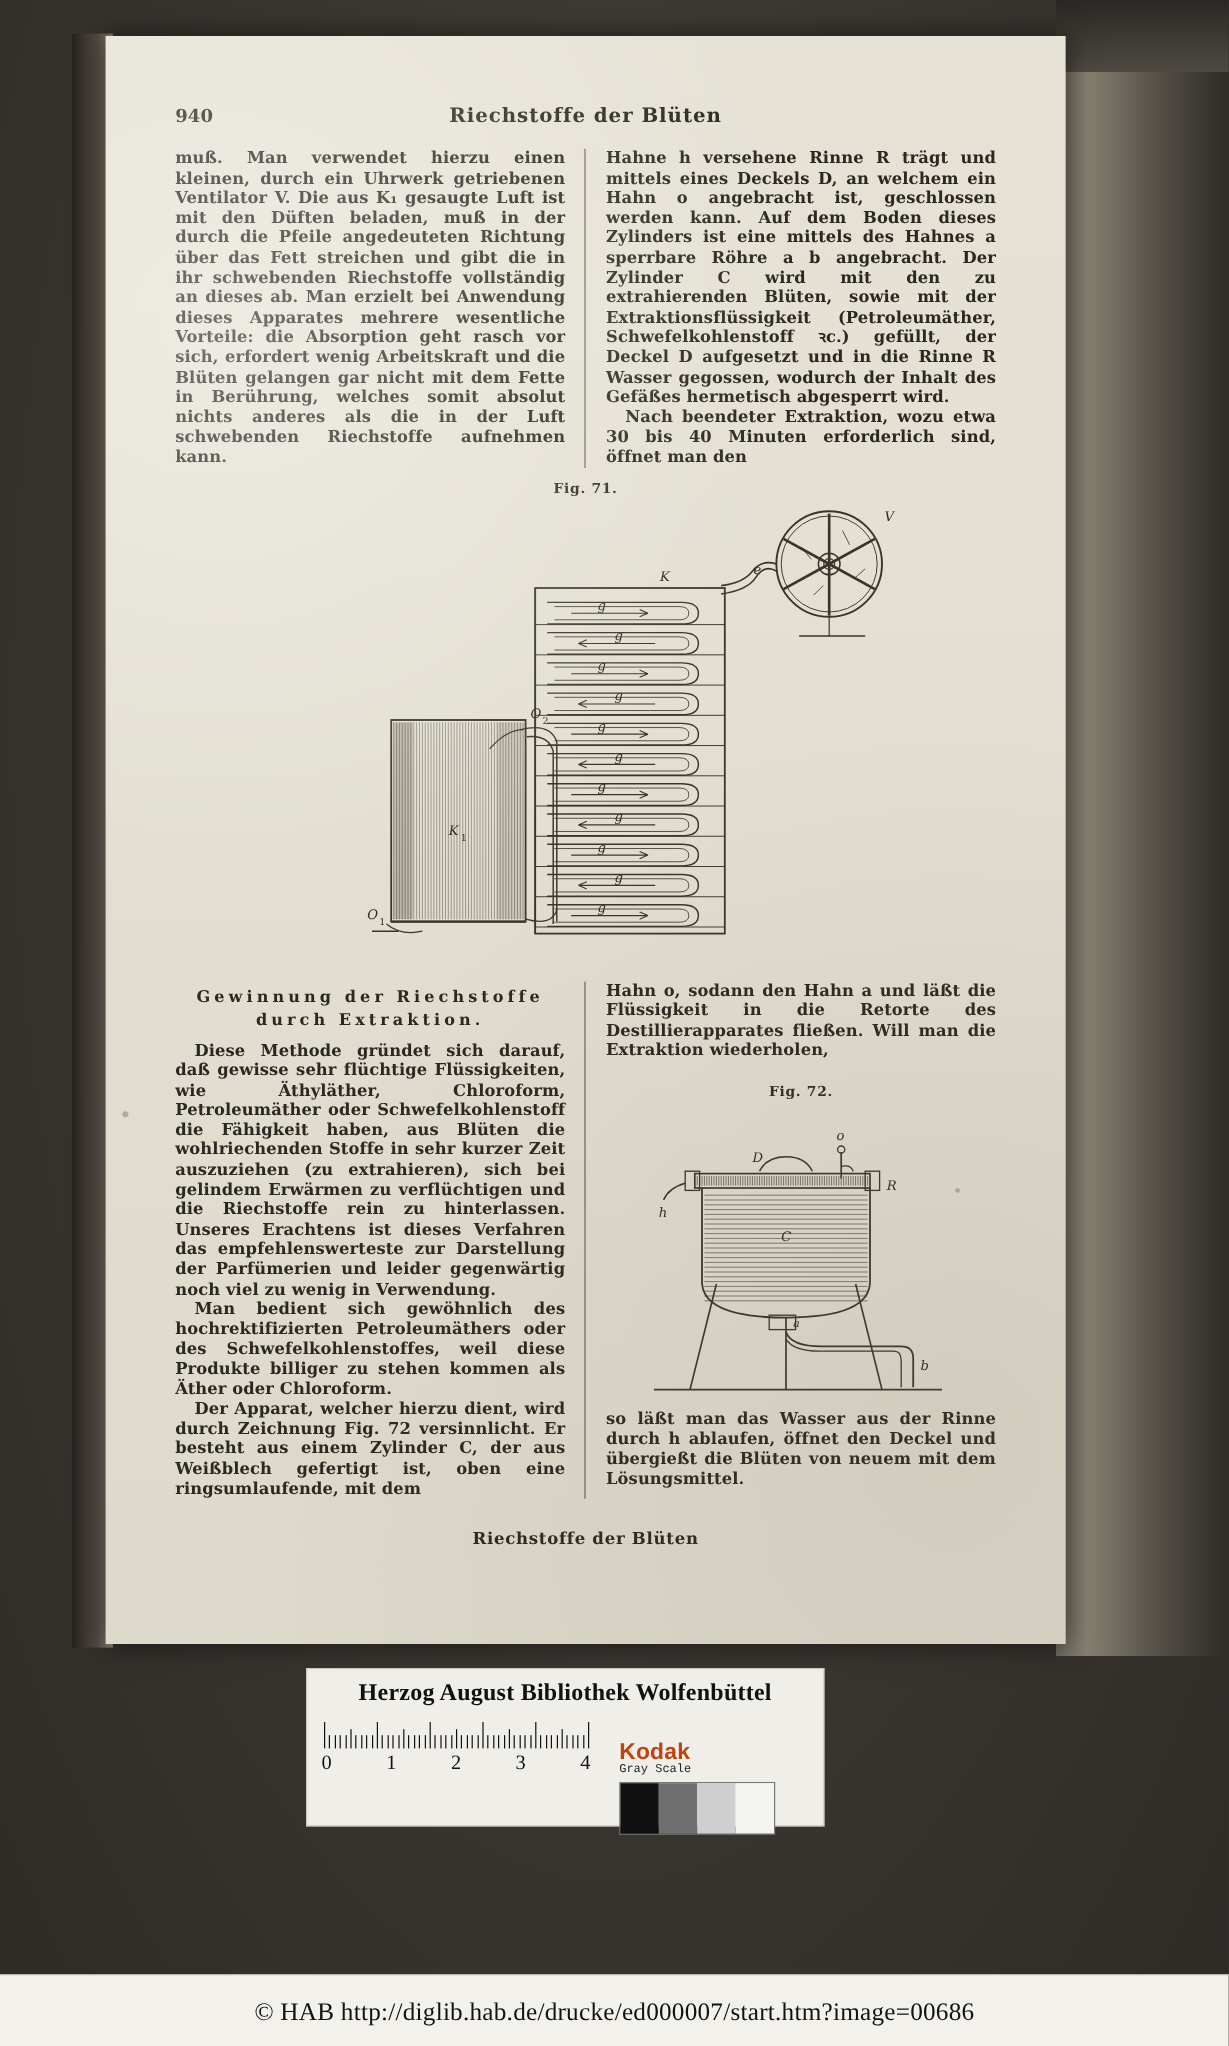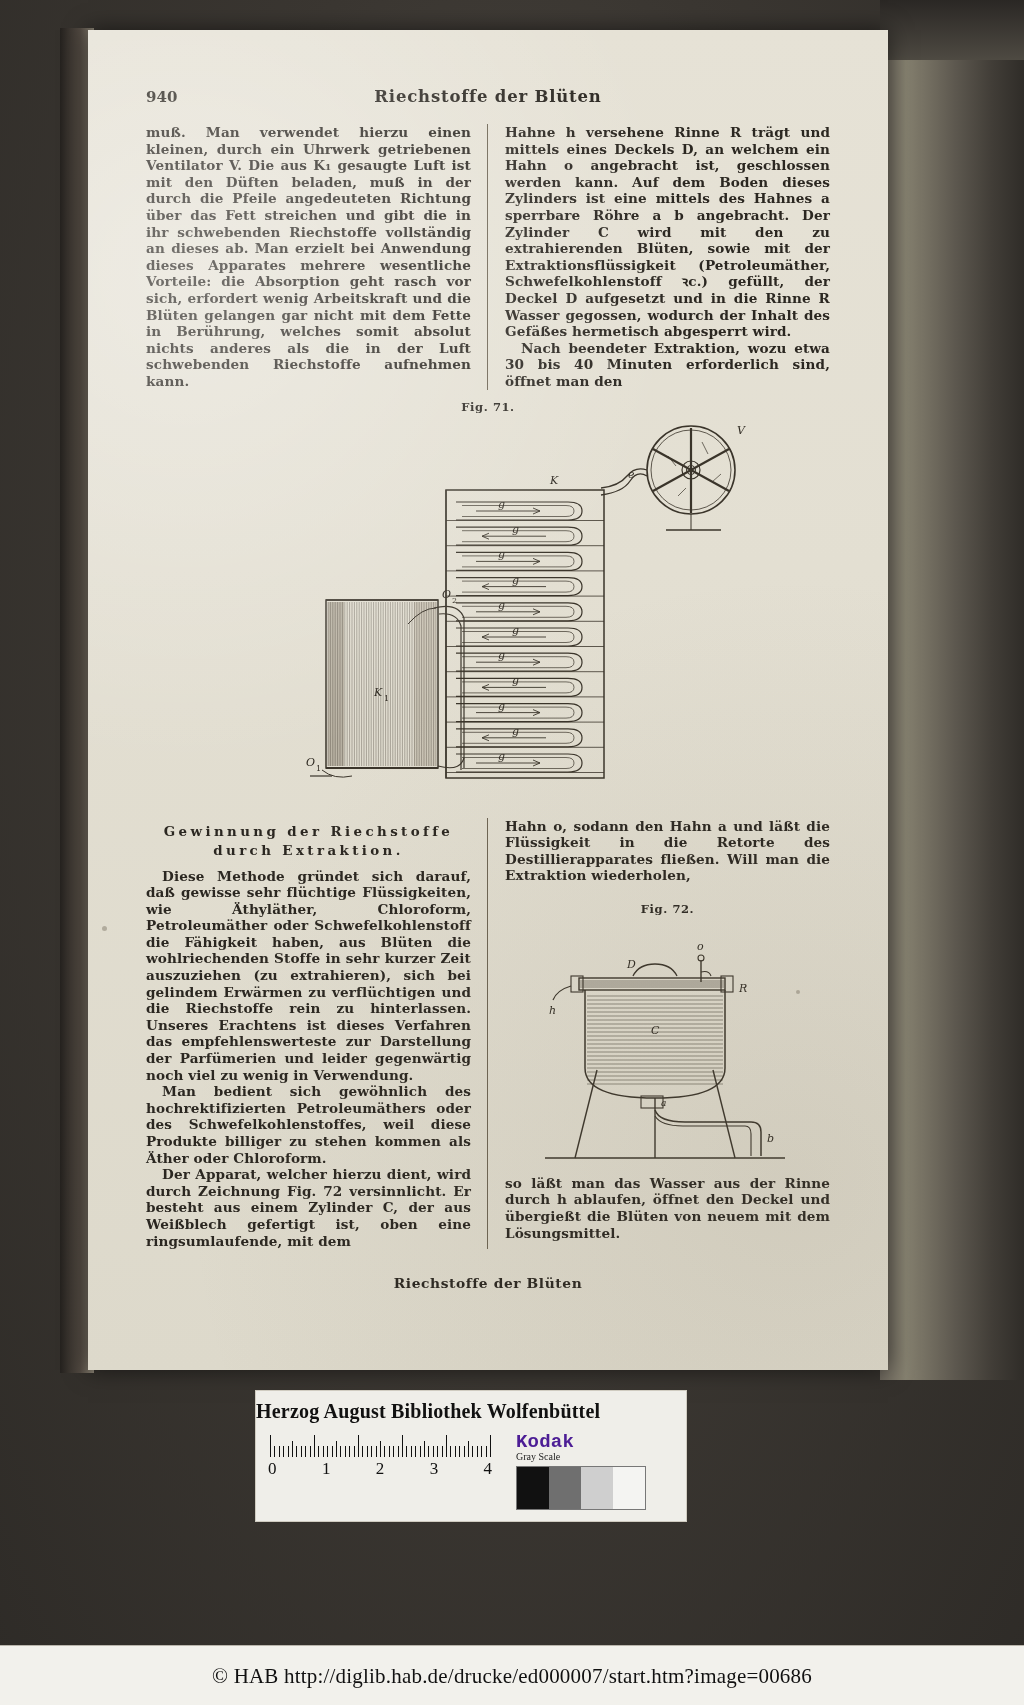--- a/index.html
+++ b/index.html
@@ -98,37 +98,38 @@
   .ink{stroke:#3a342a;fill:none;}
   .lbl{font-family:"DejaVu Serif",serif;font-style:italic;font-size:11px;fill:#2f2a22;}
   .lbl-up{font-family:"DejaVu Serif",serif;font-size:11px;fill:#2f2a22;}
 
   
   #barcard{
     position:absolute;left:255px;top:1390px;width:430px;height:130px;
     background:#efeee9;border:1px solid #cfcbc0;
   }
   #barcard .hab{
-    font-family:"Liberation Serif", serif;font-weight:700;
+    text-align:center;font-family:"Liberation Serif", serif;font-weight:700;
     font-size:20px;color:#111;padding-top:9px;letter-spacing:.2px;
   }
   #barcard .row{display:flex;align-items:flex-start;margin-top:8px;}
   #ruler{width:250px;padding-left:10px;}
   #ruler .ticks{height:26px;position:relative;}
   #ruler .ticks i{position:absolute;bottom:0;width:1px;background:#111;}
   #ruler .nums{
     display:flex;justify-content:space-between;padding:2px 6px 0 2px;
     font-family:"Liberation Serif",serif;font-size:17px;color:#111;width:224px;
   }
   #kodak{width:170px;text-align:left;}
   #kodak .kword{
-    font-family:Liberation Mono, monospace;font-weight:700;font-size:19px;color:#4c1d95;
+    font-family:Liberation Sans, sans-serif;font-weight:700;font-size:19px;color:#c2410c;
     letter-spacing:.2px;
-  }
-  #kodak .gs{font-family:Liberation Serif, serif;font-size:10px;color:#222;margin-top:-2px;}
+    margin-top:19px;
+  }
+  #kodak .gs{font-family:Liberation Mono, monospace;font-size:10px;color:#222;margin-top:-2px;}
   #greyscale{display:flex;height:42px;width:128px;margin-top:4px;border:1px solid #777;}
   #greyscale div{flex:1;}
 
   
   #banner{
     position:absolute;left:0;top:1645px;width:1024px;height:60px;
     background:#f2f1ec;border-top:1px solid #b9b5ab;
     display:flex;align-items:center;justify-content:center;
   }
   #banner span{

